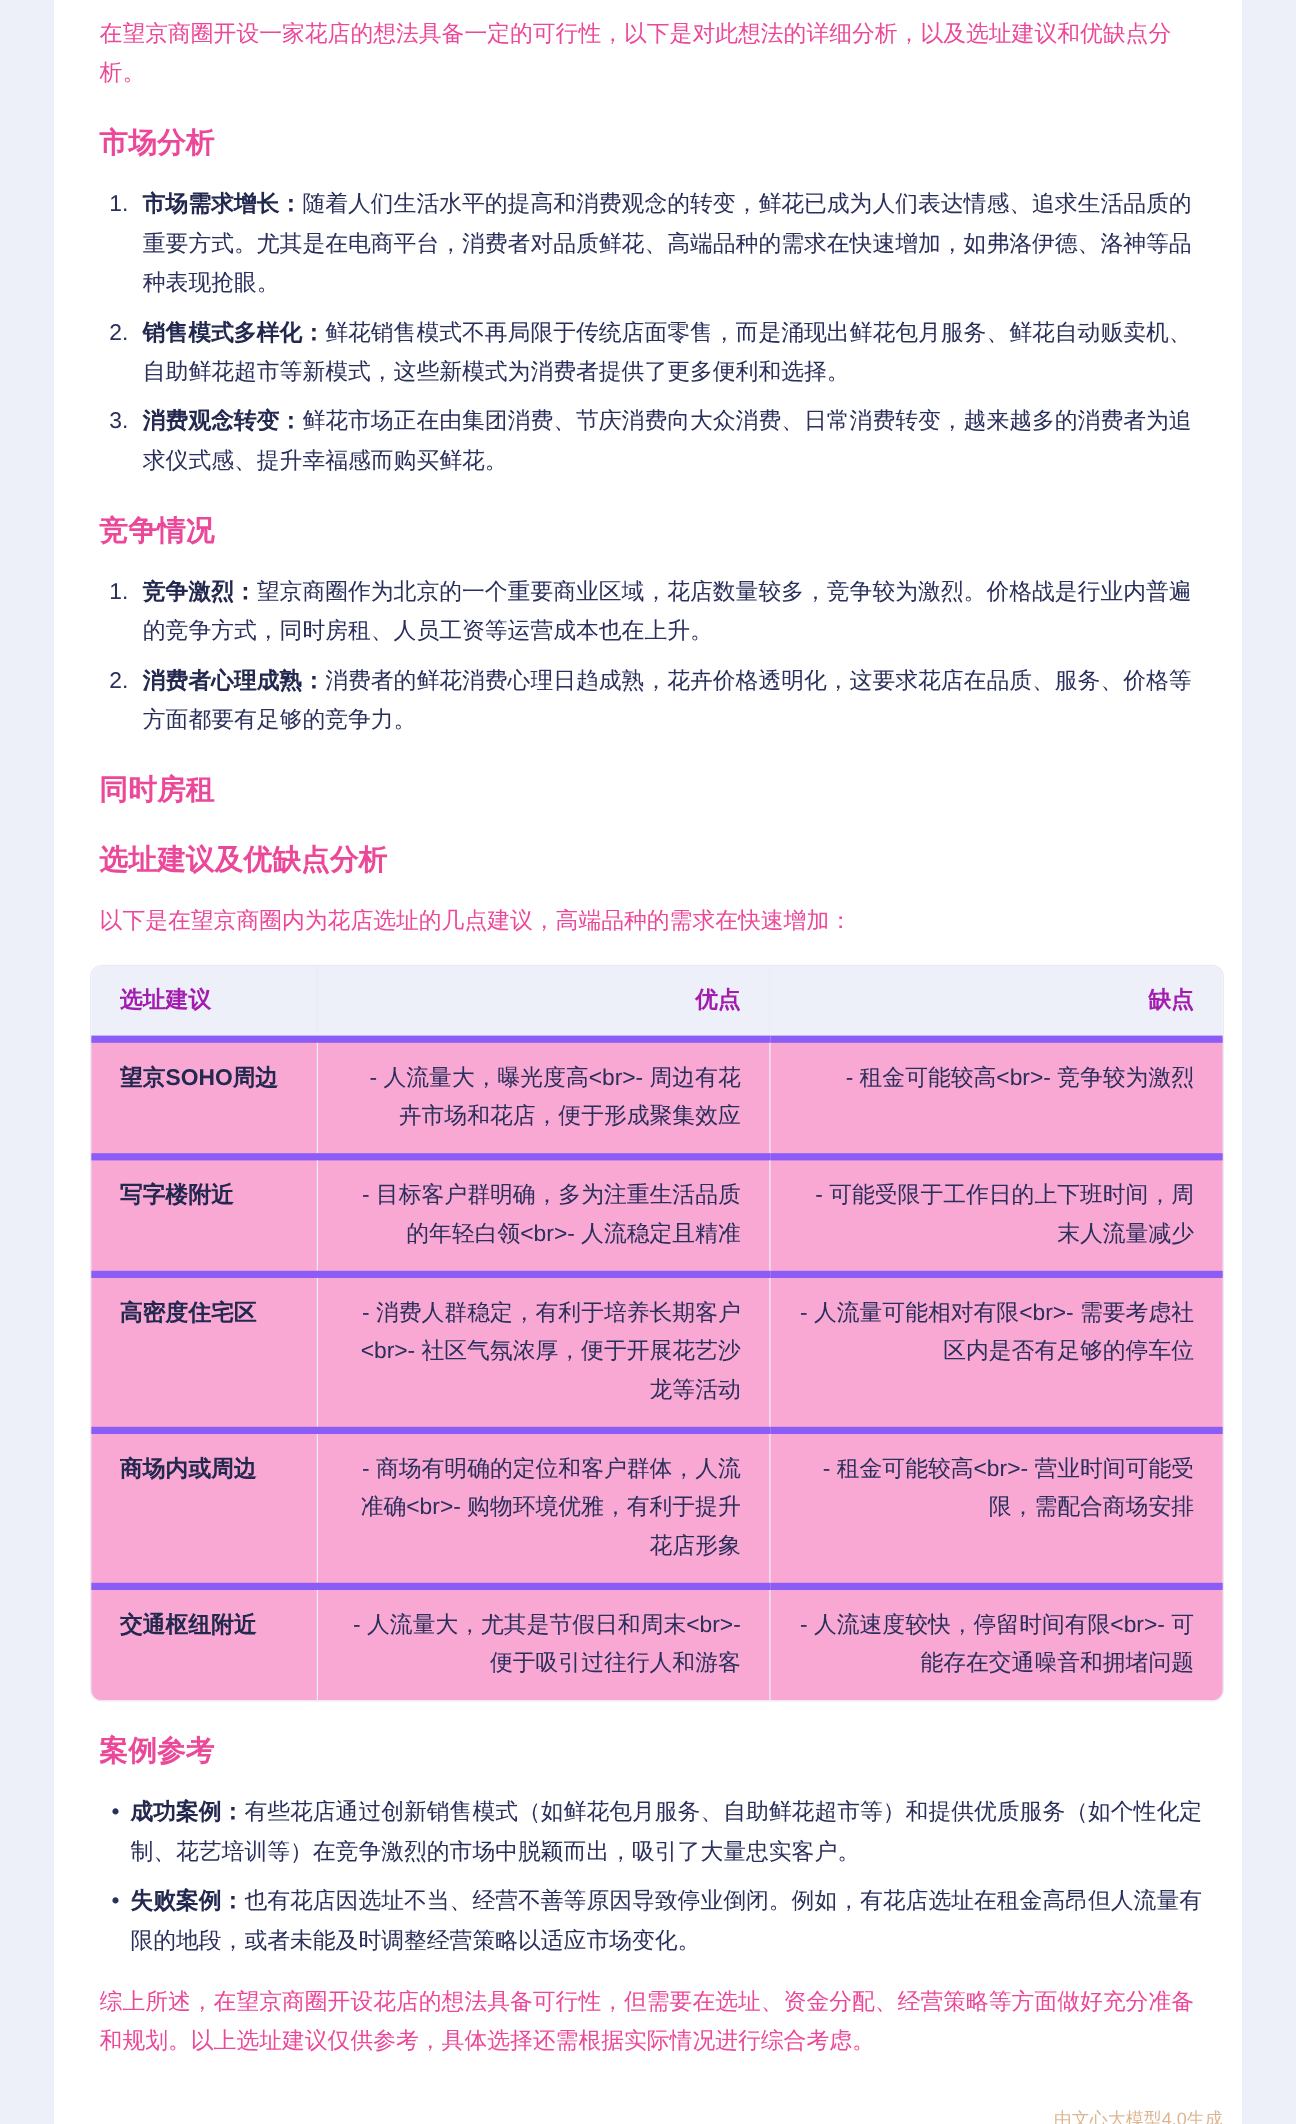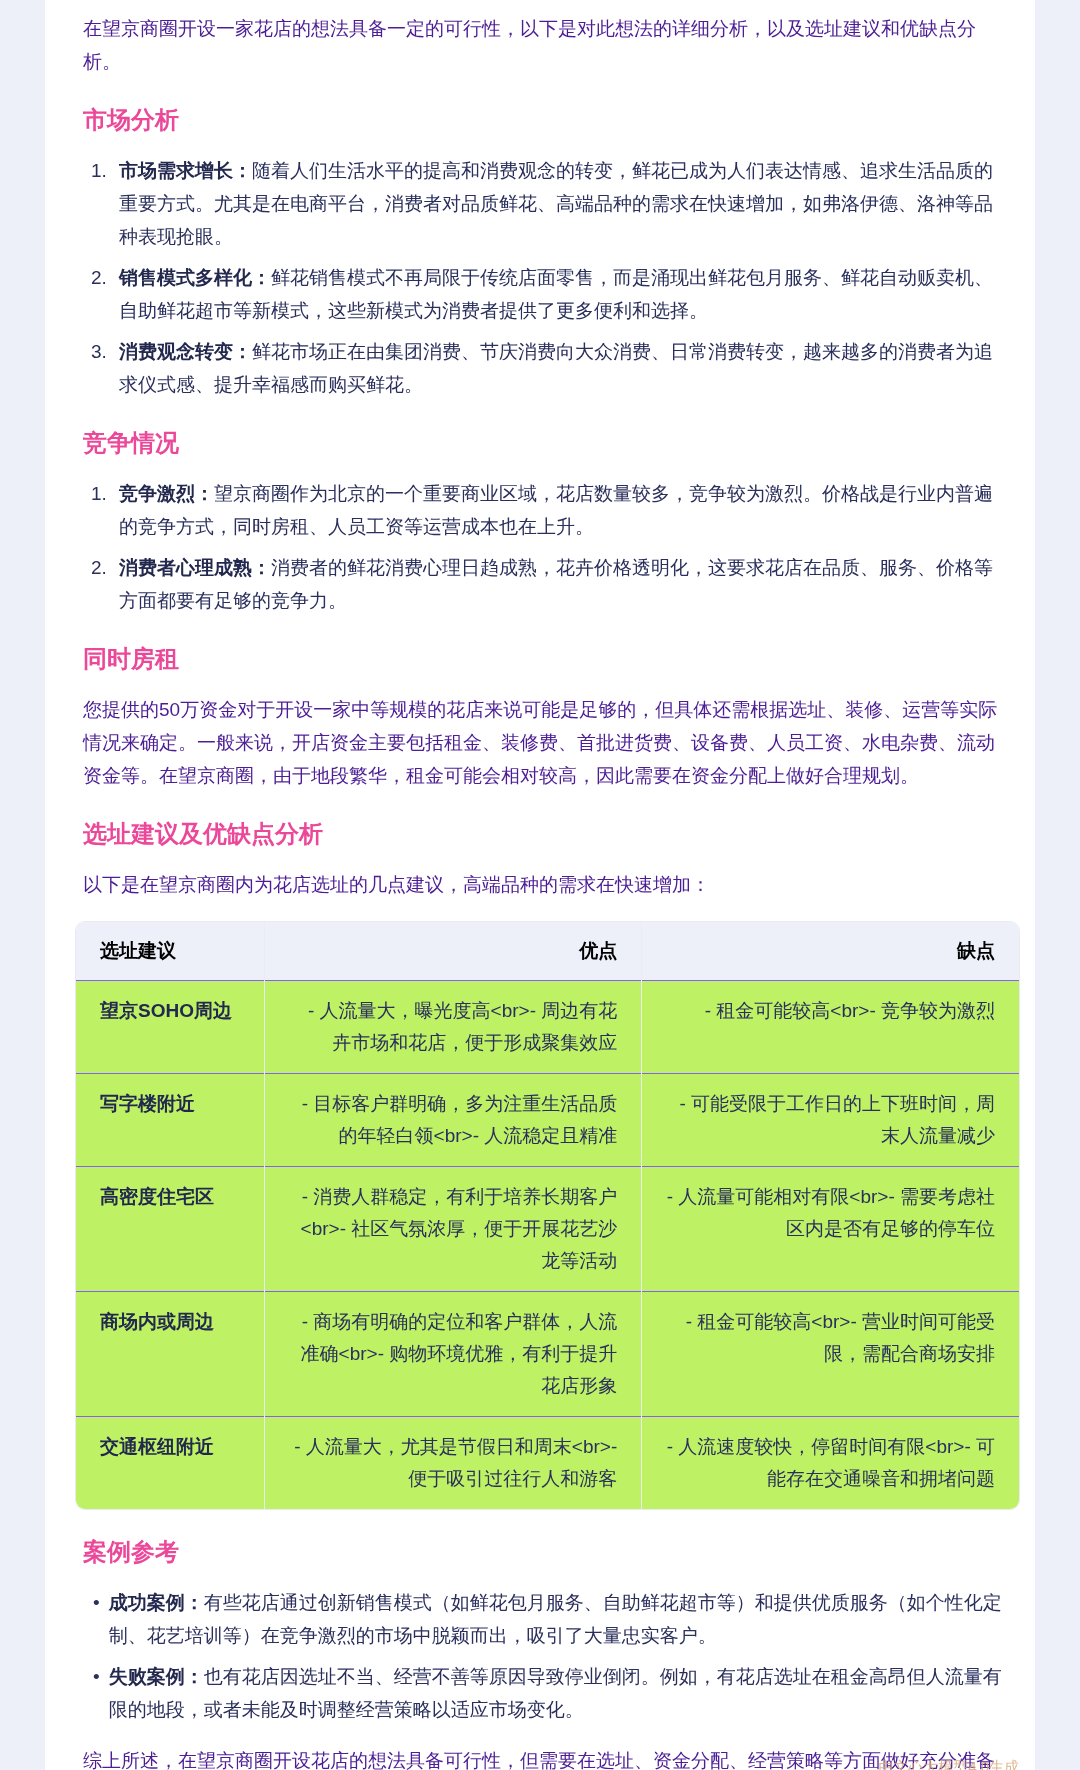--- a/index.html
+++ b/index.html
@@ -11,21 +11,21 @@
   .page { width:1080px; height:1770px; overflow:hidden; background:#eef0f9; }
   .card {
     box-sizing:border-box;
     width:990px; height:1770px;
     margin-left:45px;
     background:#ffffff;
     padding:12px 24px 30px 38px;
     position:relative;
     overflow:hidden;
   }
-  p { font-size:19px; line-height:33px; margin:0; color:#4c1d95; }
+  p { font-size:19px; line-height:33px; margin:0; color:#ec4899; }
   h2 {
     font-size:24px; line-height:32px;
     margin:26px 0 18px 0;
     color:#ec4899; font-weight:700;
   }
   .list { margin:0 0 2px 0; }
   .list-item { display:flex; margin:0 0 8px 0; font-size:19px; line-height:33px; }
   .marker { flex:none; padding:0 6px 0 8px; min-width:22px; color:#2a2f5c; }
   .bullet-marker { flex:none; padding:0 9px 0 10px; color:#2a2f5c; }
   .item-body { flex:1 1 auto; }
@@ -39,29 +39,29 @@
   }
   table {
     width:100%;
     border-collapse:collapse;
     font-size:19px; line-height:32px; color:#2a2f5c;
     table-layout:fixed;
   }
   col.c1 { width:20%; } col.c2 { width:40%; } col.c3 { width:40%; }
   th {
     background:#edf0f8;
-    text-align:left; font-weight:700; color:#000000;
+    text-align:left; font-weight:700; color:#a21caf;
     padding:13px 24px;
     vertical-align:middle;
   }
   td {
     padding:14px 24px;
-    border-top:1px solid #8b5cf6;
+    border-top:6px solid #8b5cf6;
     vertical-align:top;
-    background:#bef264;
+    background:#f9a8d4;
   }
   th + th, td + td { border-left:1px solid #e9ecf4;text-align:right; }
   td.loc { font-weight:700; color:#23284f; }
   .conclusion { margin-top:18px; }
   .watermark {
     position:absolute;
     right:16px; bottom:-8px;
     font-size:15px; line-height:22px;
     color:#d8a97e; opacity:0.85;
     white-space:nowrap;
@@ -97,21 +97,20 @@
         <span class="marker">1.</span>
         <div class="item-body"><b>竞争激烈：</b><span>望京商圈作为北京的一个重要商业区域，花店数量较多，竞争较为激烈。价格战是行业内普遍的竞争方式，同时房租、人员工资等运营成本也在上升。</span></div>
       </div>
       <div class="list-item">
         <span class="marker">2.</span>
         <div class="item-body"><b>消费者心理成熟：</b><span>消费者的鲜花消费心理日趋成熟，花卉价格透明化，这要求花店在品质、服务、价格等方面都要有足够的竞争力。</span></div>
       </div>
     </div>
 
     <h2>同时房租</h2>
-    <p>您提供的50万资金对于开设一家中等规模的花店来说可能是足够的，但具体还需根据选址、装修、运营等实际情况来确定。一般来说，开店资金主要包括租金、装修费、首批进货费、设备费、人员工资、水电杂费、流动资金等。在望京商圈，由于地段繁华，租金可能会相对较高，因此需要在资金分配上做好合理规划。</p>
 
     <h2>选址建议及优缺点分析</h2>
     <p>以下是在望京商圈内为花店选址的几点建议，高端品种的需求在快速增加：</p>
 
     <div class="tablewrap">
       <table>
         <colgroup>
             <col class="c1">
             <col class="c2">
             <col class="c3">

